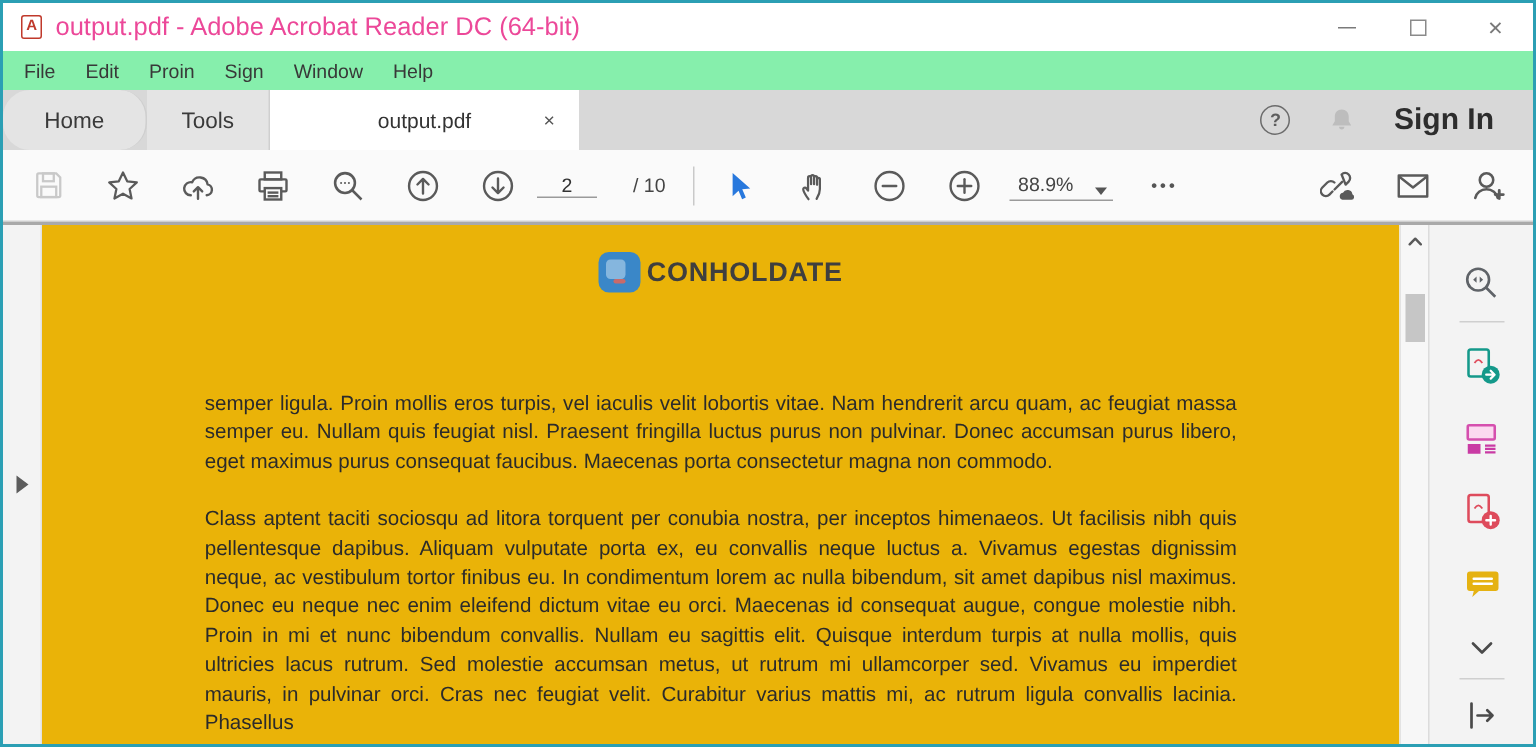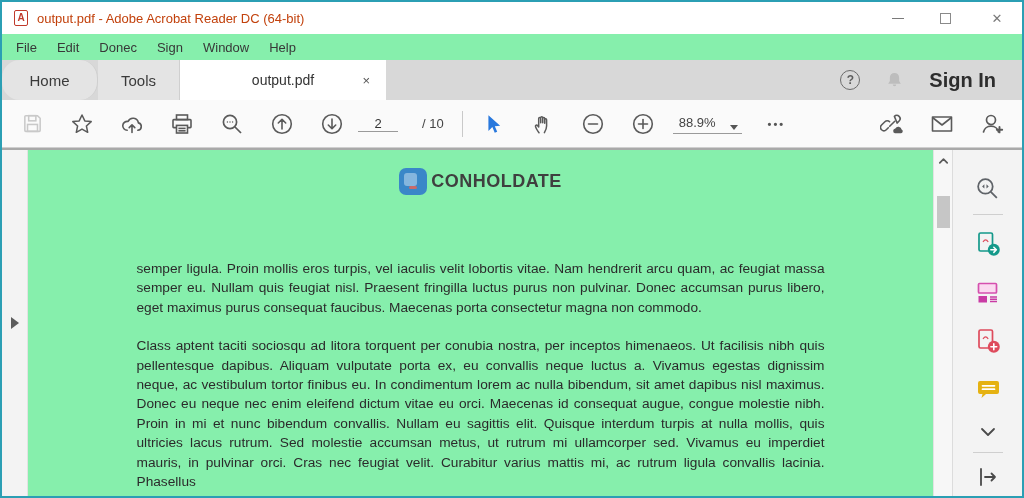--- a/index.html
+++ b/index.html
@@ -3,21 +3,21 @@
 <meta charset="utf-8">
 <style>
   * { margin:0; padding:0; box-sizing:border-box; }
   html,body { width:1024px; height:498px; font-family:"Liberation Sans", sans-serif; overflow:hidden; background:#fff; }
   .window { width:1024px; height:498px; border:2px solid #2b9fb4; display:flex; flex-direction:column; background:#fff; }
 
   
   .titlebar { height:32px; background:#fff; display:flex; align-items:center; padding-left:12px; flex:0 0 auto; }
   .pdf-file-ico { width:14px; height:16px; border:1px solid #c0392b; border-radius:2px; position:relative; background:#fff; flex:0 0 auto; }
   .pdf-file-ico::after { content:"A"; position:absolute; left:2.5px; top:1px; font-size:10px; font-weight:bold; color:#c0392b; }
-  .title-text { margin-left:9px; font-size:13px; color:#c2410c; }
+  .title-text { margin-left:9px; font-size:17px; color:#ec4899; }
   .win-controls { margin-left:auto; display:flex; align-items:center; padding-right:16px; gap:30px; }
   .win-btn { color:#7a7a7a; font-size:13px; width:18px; text-align:center; cursor:default; }
   .minimize-shape { width:12px; height:0; border-top:1px solid #7a7a7a; }
   .maximize-shape { width:11px; height:11px; border:1px solid #8a8a8a; }
 
   
   .menubar { height:26px; display:flex; align-items:center; padding-left:4px; background:#86efac; flex:0 0 auto; }
   .menu-item { font-size:13px; color:#383838; padding:0 10px; }
 
   
@@ -42,21 +42,21 @@
   .zoom-ctl { display:flex; align-items:flex-end; margin-left:18px; border-bottom:1px solid #9a9a9a; padding:2px 4px 3px 6px; }
   .zoom-text { font-size:13px; color:#444; }
   .caret-down { width:0; height:0; border-left:4px solid transparent; border-right:4px solid transparent; border-top:5px solid #555; margin-left:14px; }
   .more-dots { font-size:11px; letter-spacing:2px; color:#555; margin-left:26px; font-weight:bold; }
   .tb-right { margin-left:auto; display:flex; align-items:center; gap:26px; padding-right:18px; }
 
   
   .docarea { flex:1; display:flex; align-items:stretch; border-top:2px solid #a9a9a9; overflow:hidden; }
   .nav-strip { width:26px; background:#f3f3f3; border-right:1px solid #e2e2e2; display:flex; align-items:center; justify-content:center; }
   .nav-expand { width:0; height:0; border-top:6px solid transparent; border-bottom:6px solid transparent; border-left:8px solid #5c5c5c; }
-  .page { flex:1; background:#86efac; overflow:hidden; }
+  .page { flex:1; background:#eab308; overflow:hidden; }
   .logo-row { display:flex; align-items:center; justify-content:center; margin-top:18px; gap:4px; }
   .logo-ico { width:28px; height:27px; background:#3a87c8; border-radius:7px; position:relative; }
   .logo-ico::before { content:""; position:absolute; left:5px; top:5px; width:13px; height:13px; background:#85b6de; border-radius:3px; }
   .logo-ico::after { content:""; position:absolute; left:10px; bottom:6px; width:8px; height:3px; background:#c96a6a; border-radius:2px; }
   .logo-text { font-size:18px; font-weight:bold; color:#3f3f3f; letter-spacing:0.5px; }
   .doc-text { width:688px; margin:64px auto 0 auto; font-size:13.7px; line-height:19.4px; color:#2b2b2b; text-align:justify; }
   .doc-text p + p { margin-top:19px; }
   .scrollbar { width:19px; background:#f7f7f7; border-left:1px solid #e3e3e3; display:flex; flex-direction:column; align-items:center; }
   .sb-thumb { width:13px; height:32px; background:#c6c6c6; margin-top:28px; }
   .tools-panel { width:70px; background:#f3f3f3; border-left:1px solid #dcdcdc; display:flex; flex-direction:column; align-items:center; padding-top:14px; }
@@ -78,21 +78,21 @@
       <div class="win-btn">
           <div class="maximize-shape"></div>
         </div>
       <div class="win-btn">✕</div>
     </div>
   </div>
 
   <div class="menubar">
     <span class="menu-item">File</span>
     <span class="menu-item">Edit</span>
-    <span class="menu-item">Donec</span>
+    <span class="menu-item">Proin</span>
     <span class="menu-item">Sign</span>
     <span class="menu-item">Window</span>
     <span class="menu-item">Help</span>
   </div>
 
   <div class="tabbar">
     <div class="tab-gray tab-home">Home</div>
     <div class="tab-gray tab-tools">Tools</div>
     <div class="tab-active">
       <span>output.pdf</span>

